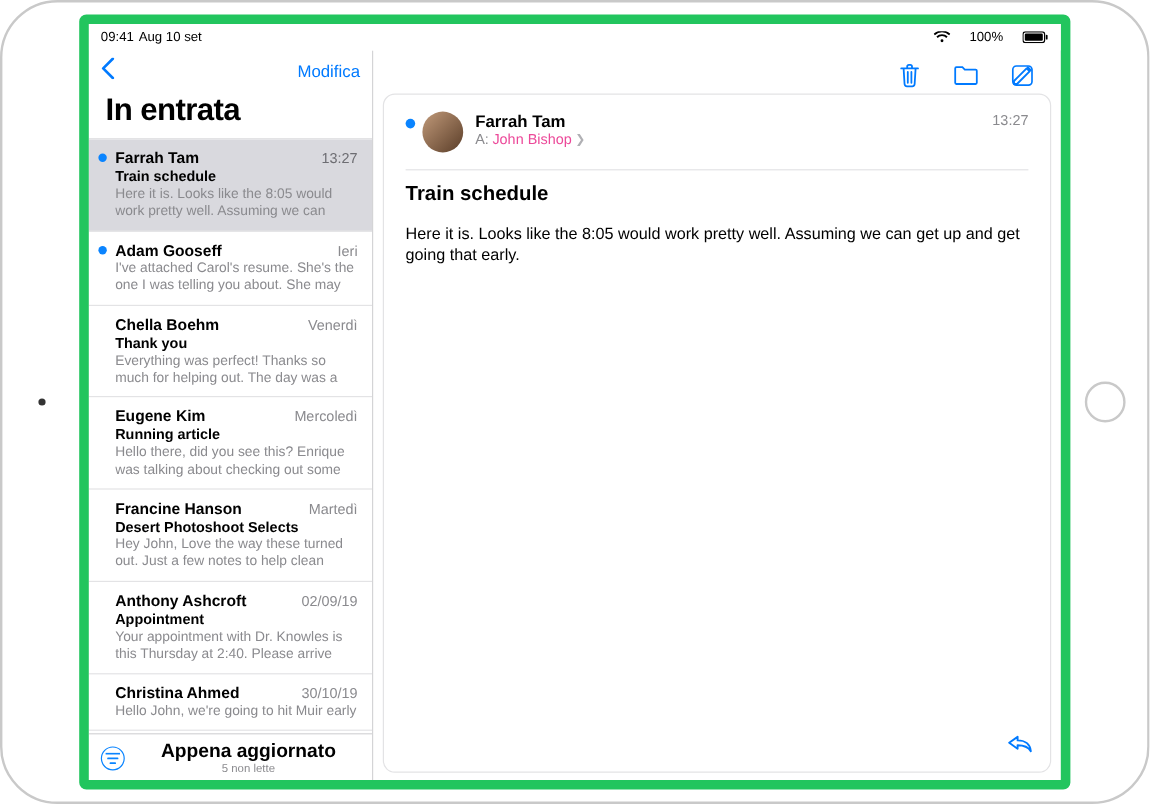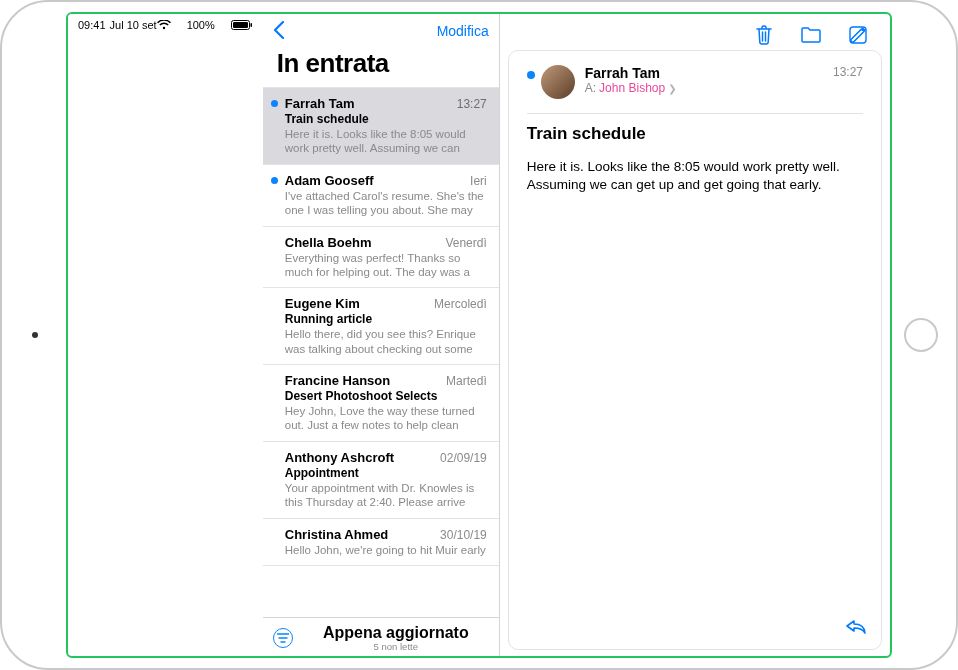--- a/index.html
+++ b/index.html
@@ -6,22 +6,22 @@
   html, body { width: 958px; height: 670px; font-family: -apple-system, "Helvetica Neue", Helvetica, Arial, sans-serif; background:#fff; }
   .device {
     width: 958px; height: 670px; position: relative;
     background: #fff;
     border-radius: 48px;
     border: 2px solid #c9c9c9;
     overflow: hidden;
   }
   .bezel-inner {
     position:absolute; top:10px; bottom:10px; left:64px; right:64px;
-    border: 2px solid #22c55e; border-radius:6px; overflow:hidden; background:#fff;
-    display:flex; flex-direction:row;
+    border: 8px solid #22c55e; border-radius:6px; overflow:hidden; background:#fff;
+    display:flex; flex-direction:column;
   }
   .home-button {
     position:absolute; right:18px; top:50%; transform:translateY(-50%);
     width:34px; height:34px; border-radius:50%; border:2px solid #c9c9c9;
   }
   .camera-dot {
     position:absolute; left:30px; top:50%; transform:translateY(-50%);
     width:6px; height:6px; border-radius:50%; background:#333;
   }
   
@@ -97,21 +97,21 @@
 <body>
 
 <div class="device">
   <div class="camera-dot"></div>
   <div class="home-button"></div>
   <div class="bezel-inner">
 
     <div class="statusbar">
       <div class="left">
         <span>09:41</span>
-        <span>Jul 10 set</span>
+        <span>Aug 10 set</span>
       </div>
       <div class="right">
         <span class="wifi">
           <svg width="14" height="10" viewBox="0 0 14 10">
               <path d="M7 9.2a1.2 1.2 0 100-2.4 1.2 1.2 0 000 2.4zM3.4 5.6a5 5 0 017.2 0l1.1-1.1a6.6 6.6 0 00-9.4 0l1.1 1.1zM1.1 3.3a8.3 8.3 0 0111.8 0L14 2.2a10 10 0 00-14 0l1.1 1.1z" fill="#000"></path>
             </svg>
         </span>
         <span>100%</span>
         <span class="battery-icon">
           <svg width="22" height="10" viewBox="0 0 22 10">
@@ -151,20 +151,21 @@
                 <span class="sender">Adam Gooseff</span>
                 <span class="date">Ieri</span>
               </div>
               <div class="preview">I've attached Carol's resume. She's the one I was telling you about. She may n...</div>
             </div>
             <div class="mail-item">
               <div class="sender-row">
                 <span class="sender">Chella Boehm</span>
                 <span class="date">Venerdì</span>
               </div>
+              <div class="subject">Thank you</div>
               <div class="preview">Everything was perfect! Thanks so much for helping out. The day was a great su...</div>
             </div>
             <div class="mail-item">
               <div class="sender-row">
                 <span class="sender">Eugene Kim</span>
                 <span class="date">Mercoledì</span>
               </div>
               <div class="subject">Running article</div>
               <div class="preview">Hello there, did you see this? Enrique was talking about checking out some o...</div>
             </div>

